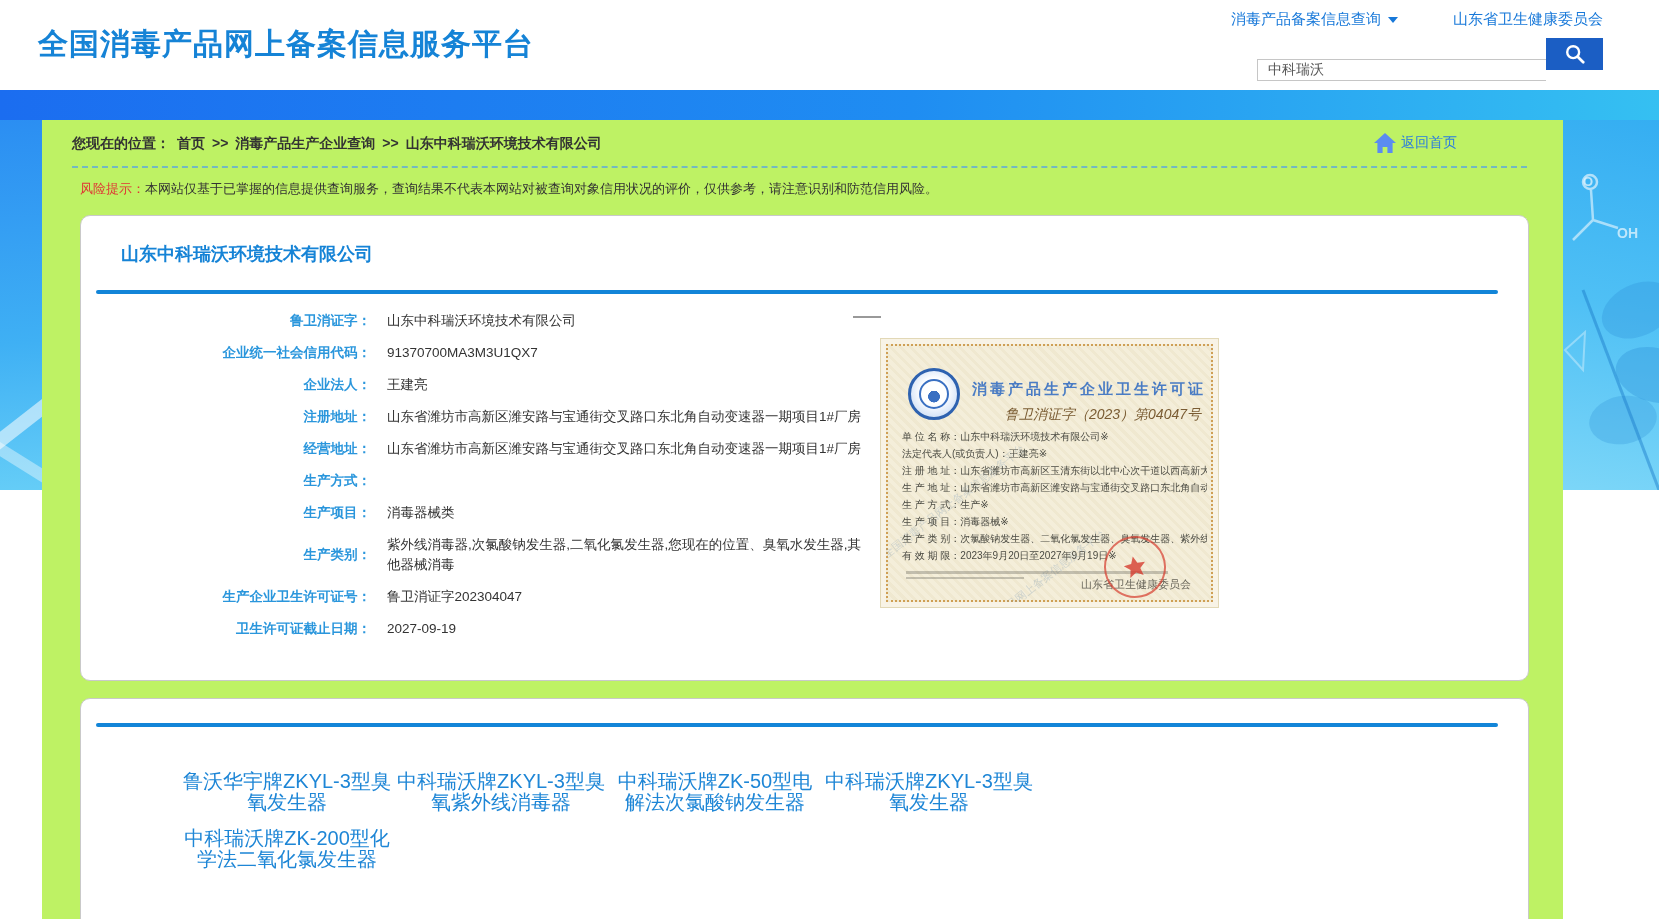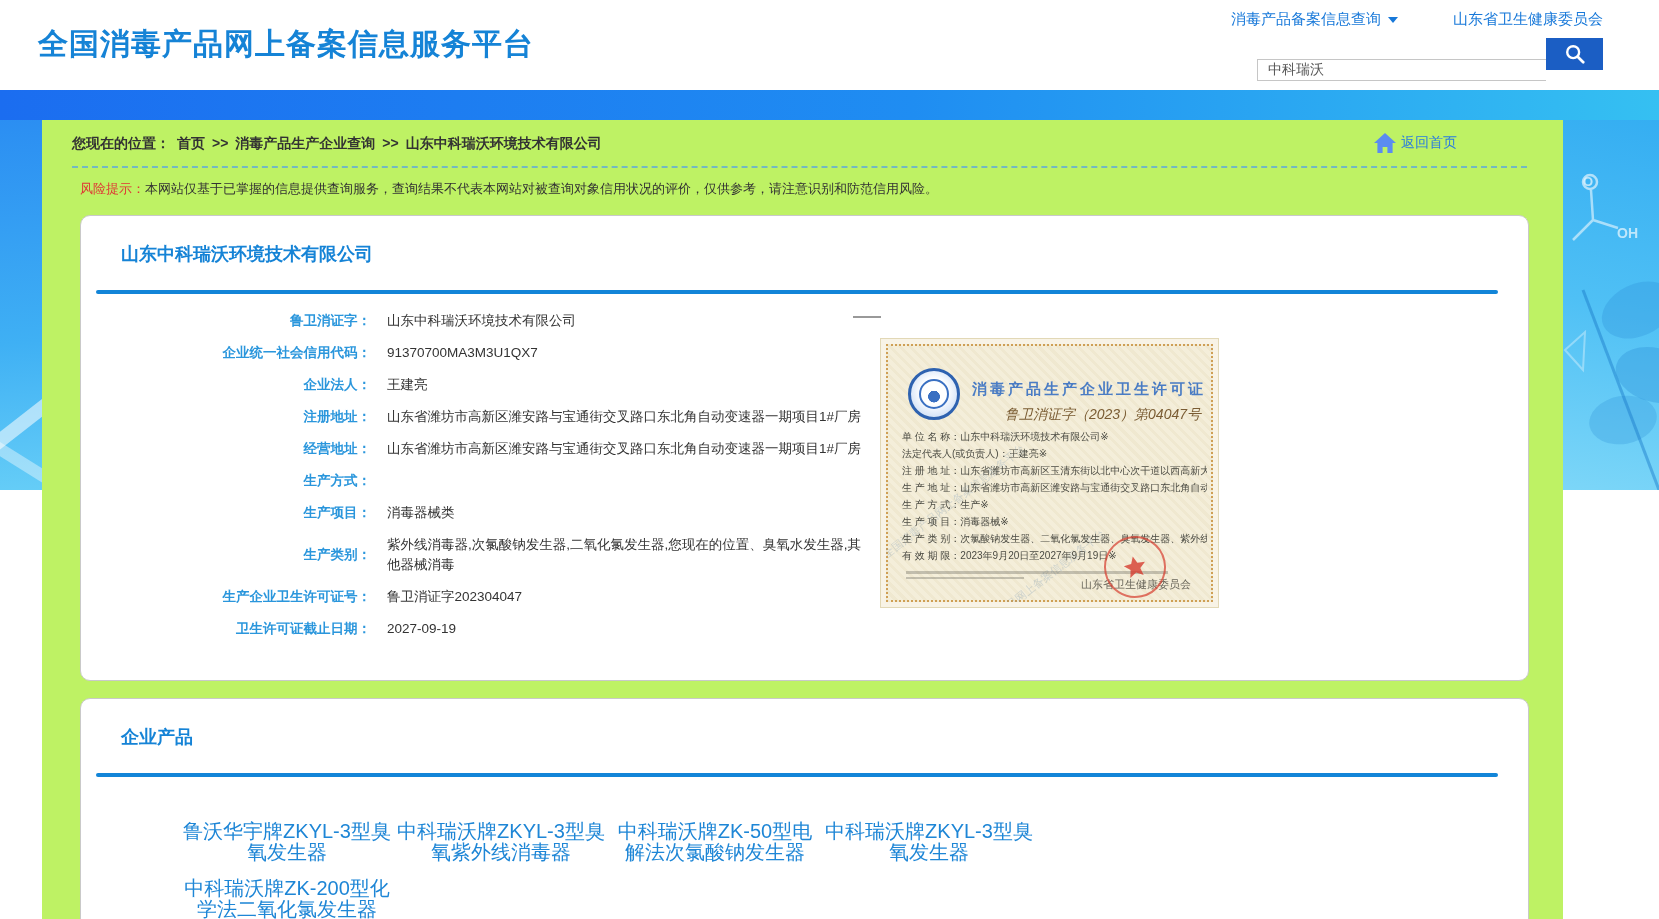--- a/index.html
+++ b/index.html
@@ -229,21 +229,20 @@
       <div class="cert-issuer">山东省卫生健康委员会</div>
       <div class="cert-seal">
         <svg width="26" height="26" viewBox="0 0 24 24">
           <polygon points="12,2 14.9,8.6 22,9.2 16.6,13.9 18.3,21 12,17.2 5.7,21 7.4,13.9 2,9.2 9.1,8.6" fill="rgba(214,60,46,.8)"></polygon>
         </svg>
       </div>
     </div>
   </div>
 
   <div class="card card-products" style="position:absolute;">
-    <h2>企业产品</h2>
     <div class="rule"></div>
     <div class="products">
       <div class="product">鲁沃华宇牌ZKYL-3型臭氧发生器</div>
       <div class="product">中科瑞沃牌ZKYL-3型臭氧紫外线消毒器</div>
       <div class="product">中科瑞沃牌ZK-50型电解法次氯酸钠发生器</div>
       <div class="product">中科瑞沃牌ZKYL-3型臭氧发生器</div>
       <div class="product">中科瑞沃牌ZK-200型化学法二氧化氯发生器</div>
     </div>
   </div>
 </div>

